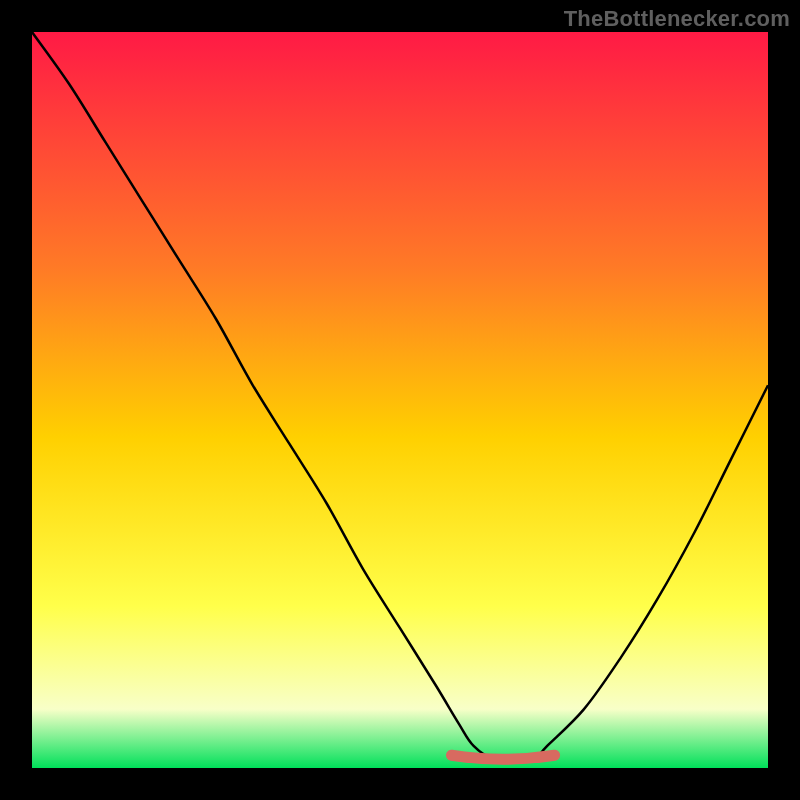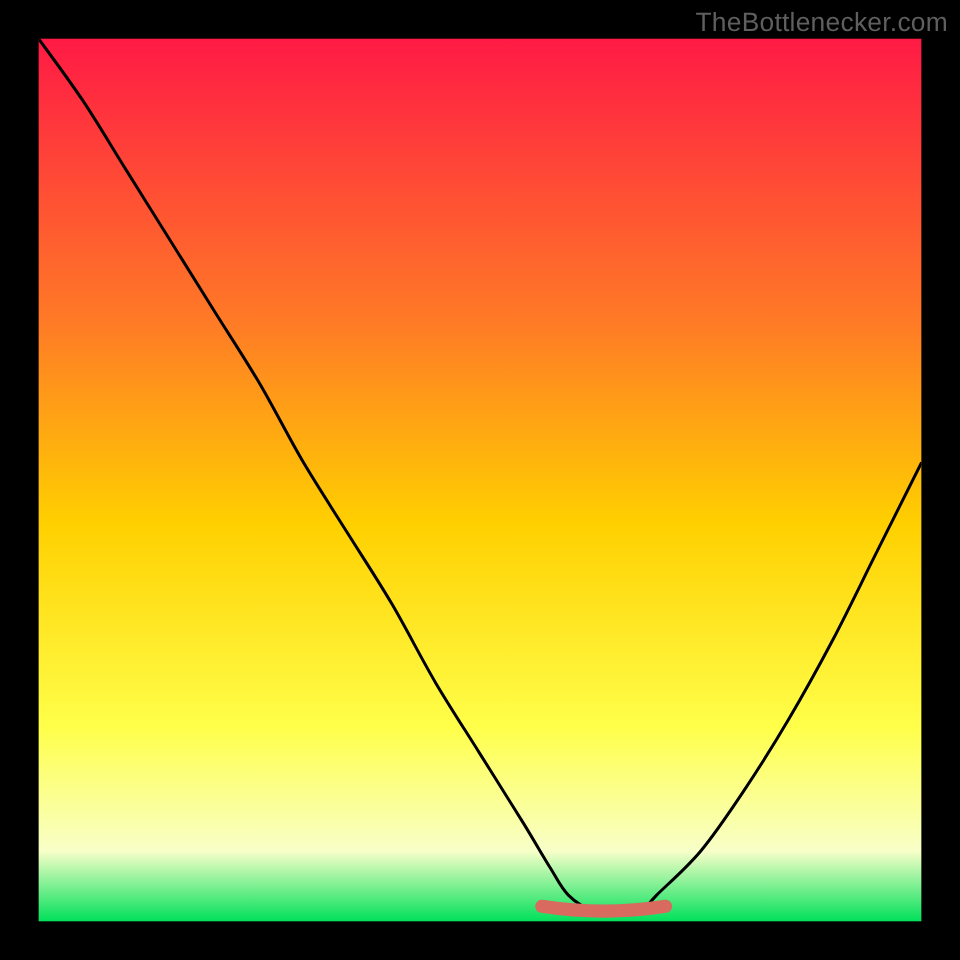--- a/index.html
+++ b/index.html
@@ -25,21 +25,21 @@
     top: 0;
     width: 736px;
     height: 736px;
   }
   .watermark {
     position: absolute;
     top: 6px;
     right: 10px;
     color: #5f5f5f;
     font-size: 22px;
-    font-weight: 400;
+    font-weight: 700;
     letter-spacing: 0.2px;
   }
 </style>
 </head>
 <body>
 
 <div class="frame">
   <svg class="plot-area" viewBox="0 0 736 736" preserveAspectRatio="none">
     <defs>
       <linearGradient id="bg-grad" x1="0" y1="0" x2="0" y2="1">

